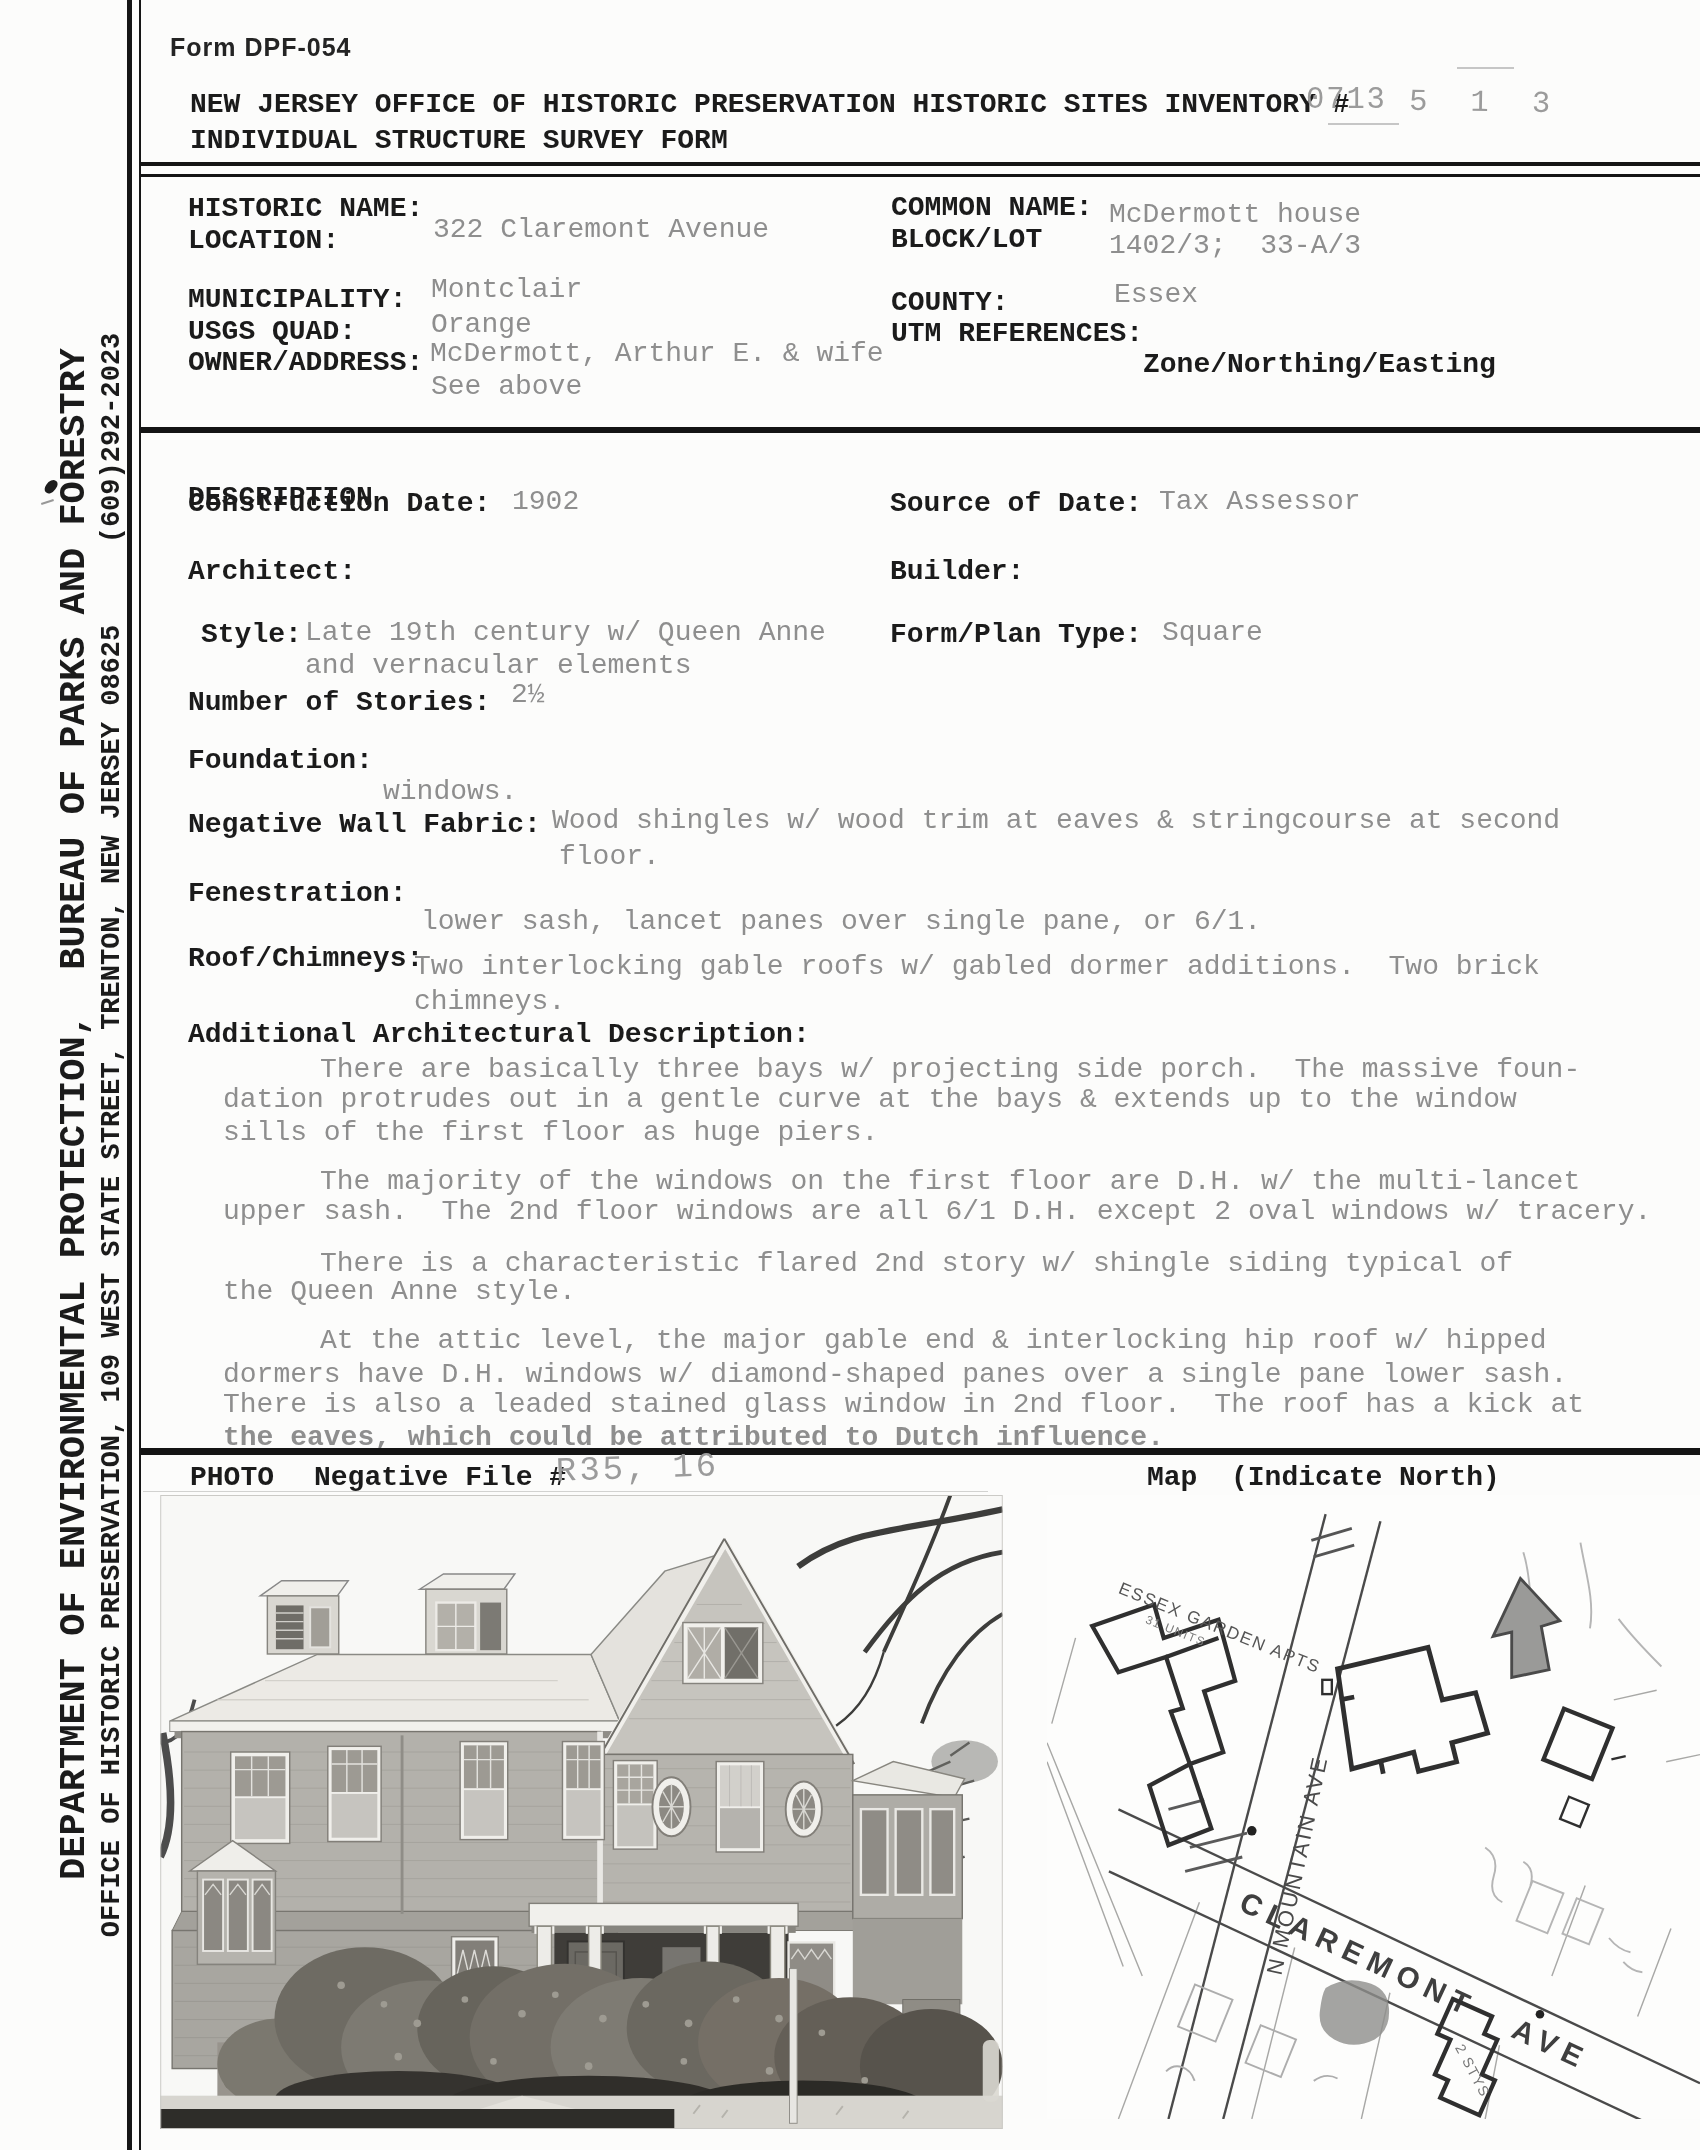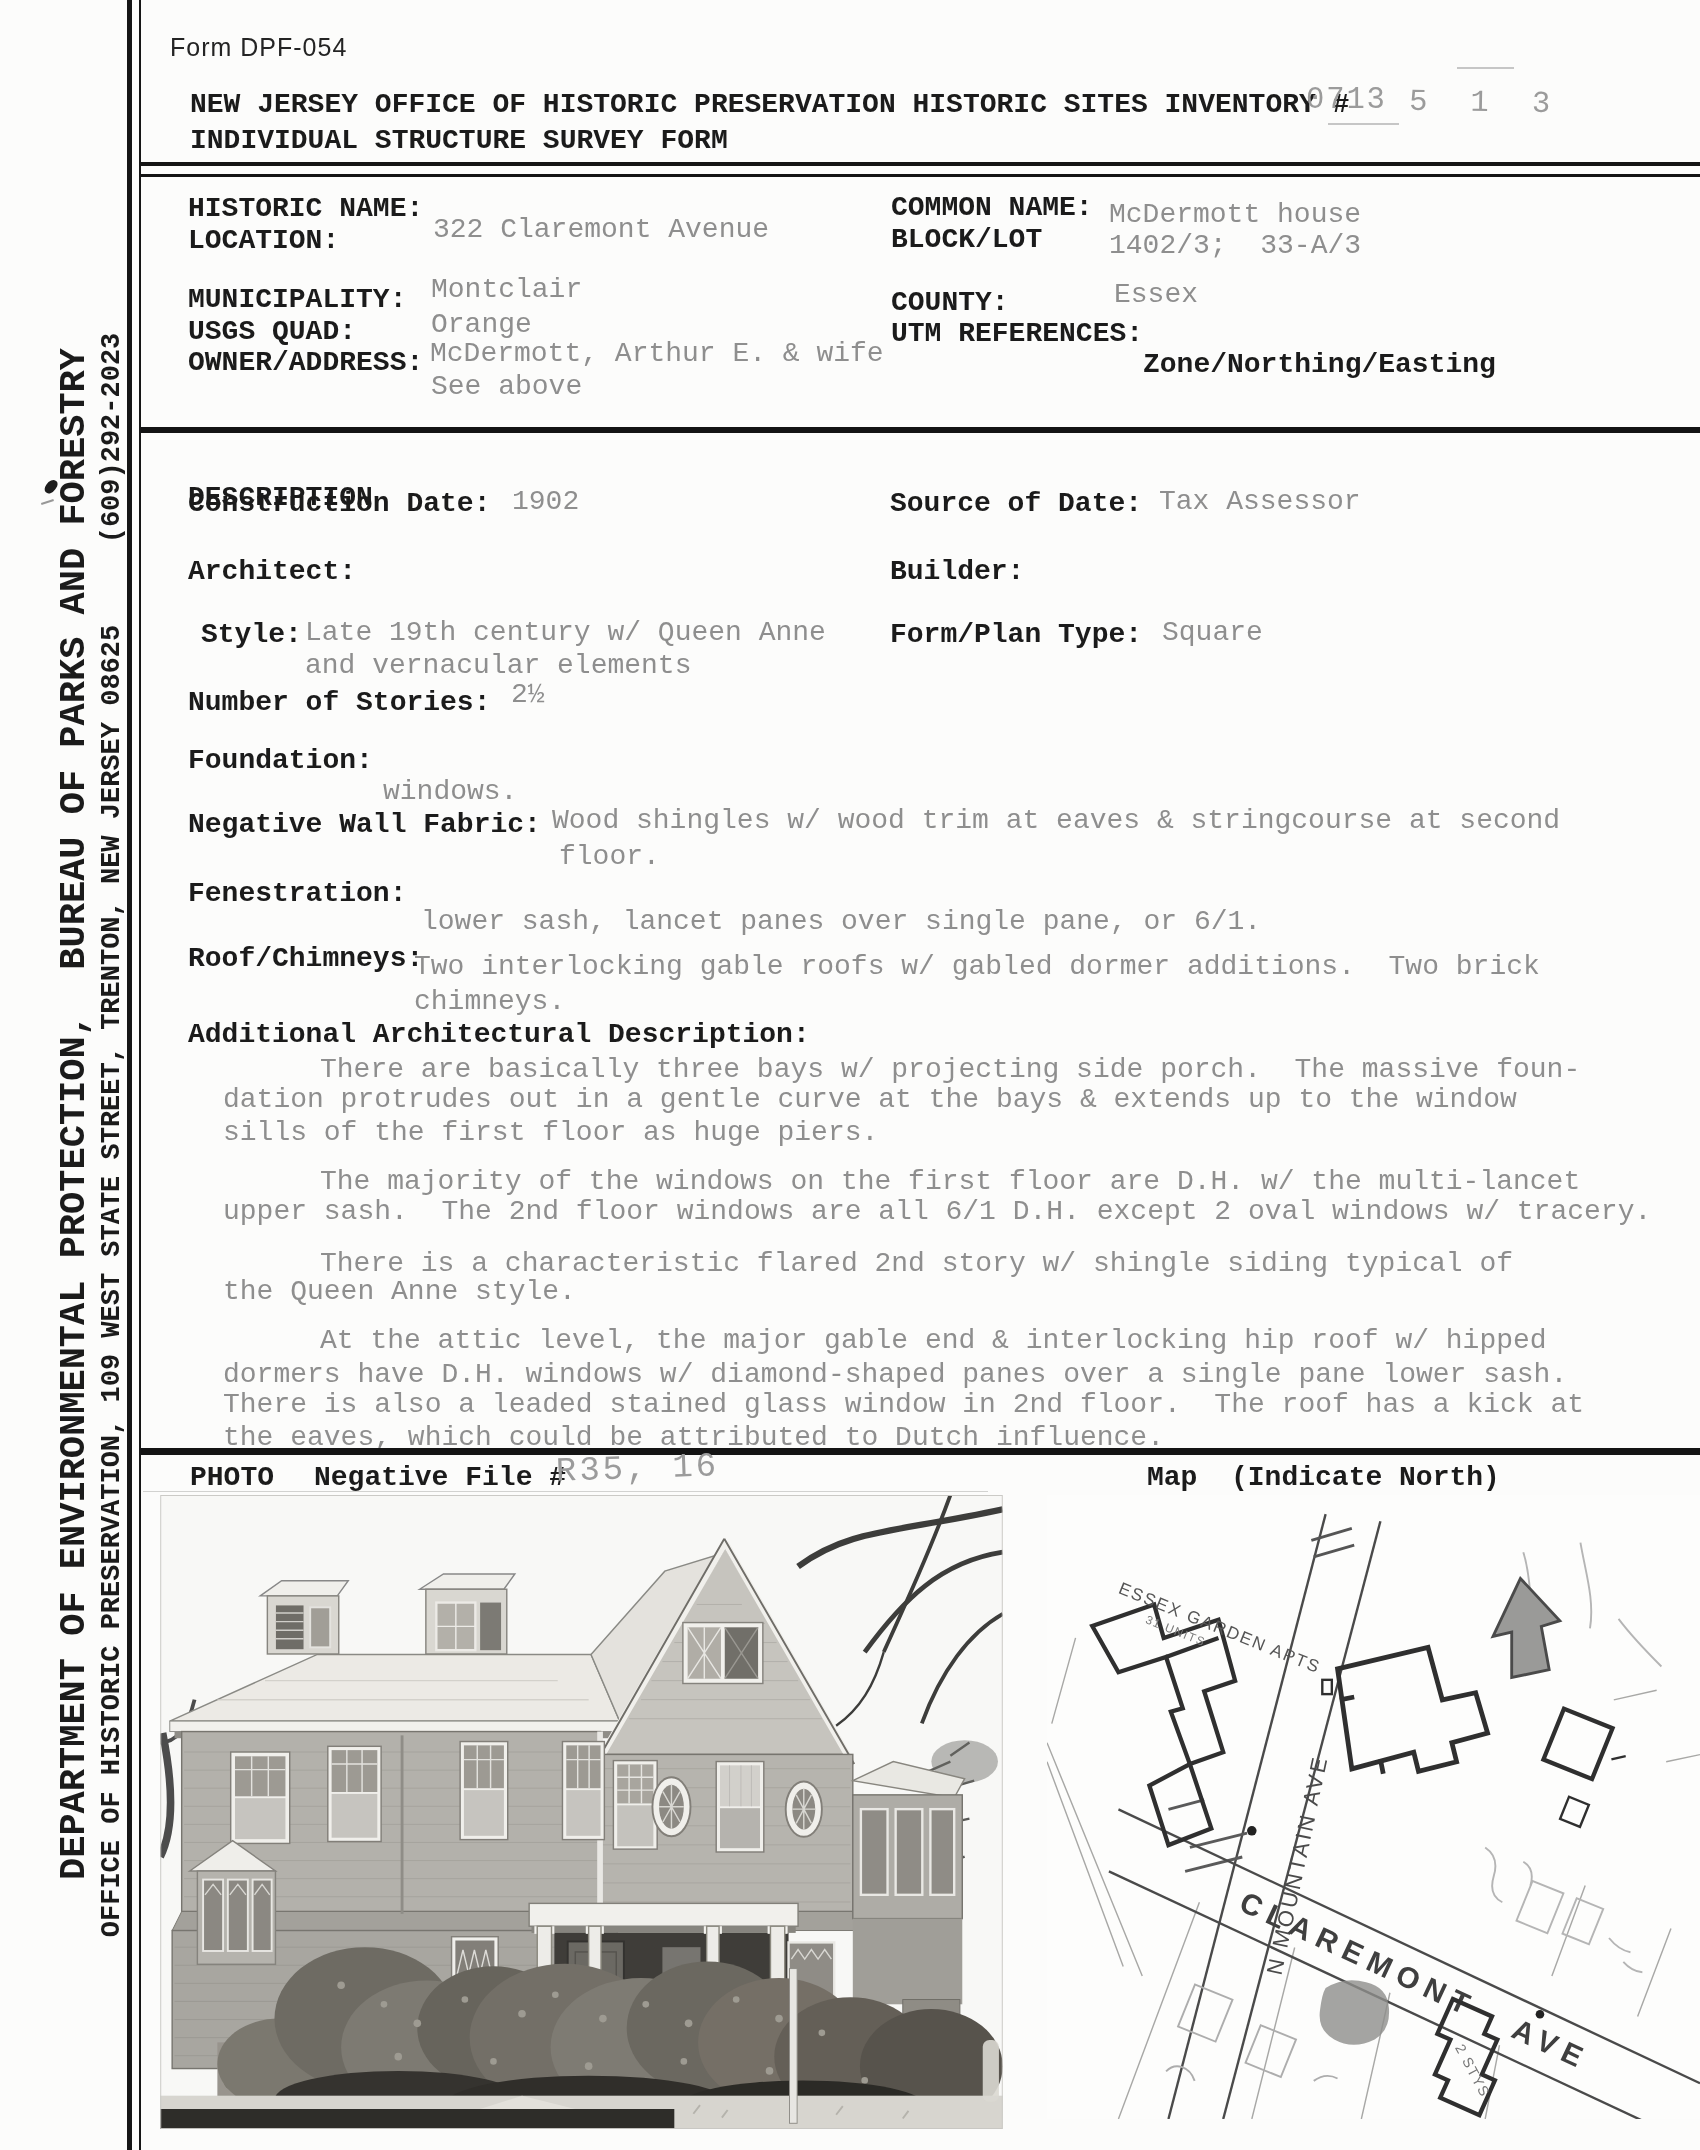--- a/index.html
+++ b/index.html
@@ -24,21 +24,21 @@
   <div class="vline" style="left:127px;width:4.8px;"></div>
   <div class="vline" style="left:139px;width:2.4px;"></div>
 
   <div class="t b rot" style="left:74px;top:1114px;font-size:37px;">DEPARTMENT OF ENVIRONMENTAL PROTECTION,  BUREAU OF PARKS AND FORESTRY</div>
   <div class="t b rot" style="left:113px;top:1281px;font-size:27px;">OFFICE OF HISTORIC PRESERVATION, 109 WEST STATE STREET, TRENTON, NEW JERSEY 08625</div>
   <div class="t b rot" style="left:113px;top:438px;font-size:27px;">(609)292-2023</div>
 
   <div style="position:absolute;left:46px;top:479px;width:9.5px;height:15.2px;background:#1d1d1d;border-radius:60% 40% 55% 45%;transform:rotate(35deg);"></div>
   <div style="position:absolute;left:41px;top:501px;width:13.3px;height:2.4px;background:#555;opacity:.6;transform:rotate(-18deg);"></div>
 
-  <div class="t sans" style="left:170px;top:34px;font-size:25px;color:#242424;letter-spacing:1px;font-weight:400;">Form DPF-054</div>
+  <div class="t sans" style="left:170px;top:34px;font-size:25px;color:#242424;letter-spacing:1px;font-weight:700;">Form DPF-054</div>
 
   <div class="t b" style="left:190px;top:90px;">NEW JERSEY OFFICE OF HISTORIC PRESERVATION HISTORIC SITES INVENTORY #</div>
   <div class="t stamp" style="left:1306px;top:84px;font-size:30.5px;letter-spacing:1.9px;">0713</div>
   <div class="t stamp" style="left:1409px;top:87px;font-size:30.5px;letter-spacing:12.4px;transform:rotate(1deg);">5 1 3</div>
   <div class="faint" style="left:1328px;top:123px;width:71px;height:1.9px;"></div>
   <div class="faint" style="left:1457px;top:67px;width:57px;height:1.9px;"></div>
   <div class="t b" style="left:190px;top:126px;">INDIVIDUAL STRUCTURE SURVEY FORM</div>
 
   <div class="hline" style="left:141px;top:162px;width:1559px;height:4.3px;"></div>
   <div class="hline" style="left:141px;top:174px;width:1559px;height:3.3px;"></div>
@@ -106,21 +106,21 @@
 
   <div class="t g" style="left:320px;top:1167px;">The majority of the windows on the first floor are D.H. w/ the multi-lancet</div>
   <div class="t g" style="left:223px;top:1197px;">upper sash.  The 2nd floor windows are all 6/1 D.H. except 2 oval windows w/ tracery.</div>
 
   <div class="t g" style="left:320px;top:1249px;">There is a characteristic flared 2nd story w/ shingle siding typical of</div>
   <div class="t g" style="left:223px;top:1277px;">the Queen Anne style.</div>
 
   <div class="t g" style="left:320px;top:1326px;">At the attic level, the major gable end &amp; interlocking hip roof w/ hipped</div>
   <div class="t g" style="left:223px;top:1360px;">dormers have D.H. windows w/ diamond-shaped panes over a single pane lower sash.</div>
   <div class="t g" style="left:223px;top:1390px;">There is also a leaded stained glass window in 2nd floor.  The roof has a kick at</div>
-  <div class="t g" style="left:223px;top:1423px;">the eaves, which could be attributed to Dutch influence.</div>
+  <div class="t g" style="left:223px;top:1423px;font-weight:bold;">the eaves, which could be attributed to Dutch influence.</div>
 
   <div class="hline" style="left:141px;top:1448px;width:1559px;height:7.1px;"></div>
 
   <div class="t b" style="left:190px;top:1463px;">PHOTO</div>
   <div class="t b" style="left:314px;top:1463px;">Negative File #</div>
   <div class="t stamp" style="left:556px;top:1451px;font-size:34px;transform:rotate(-2deg);letter-spacing:2.9px;">R35, 16</div>
   <div class="t b" style="left:1147px;top:1463px;">Map  (Indicate North)</div>
   <div class="faint" style="left:143px;top:1491px;width:845px;height:1.4px;background:#d2d2d0;"></div>
 
   <div style="position:absolute;left:160px;top:1495px;width:843px;height:634px;">

